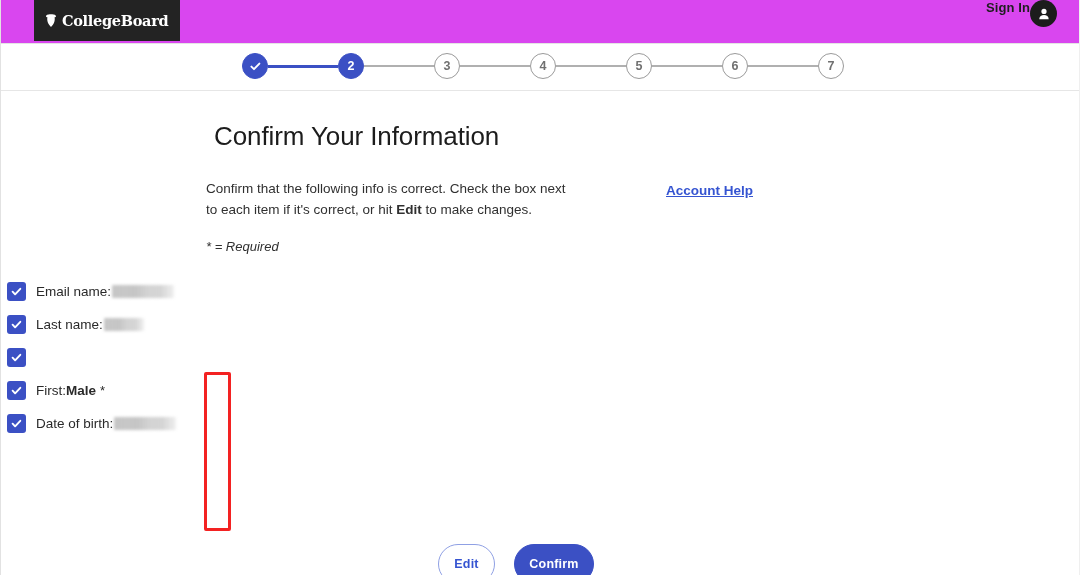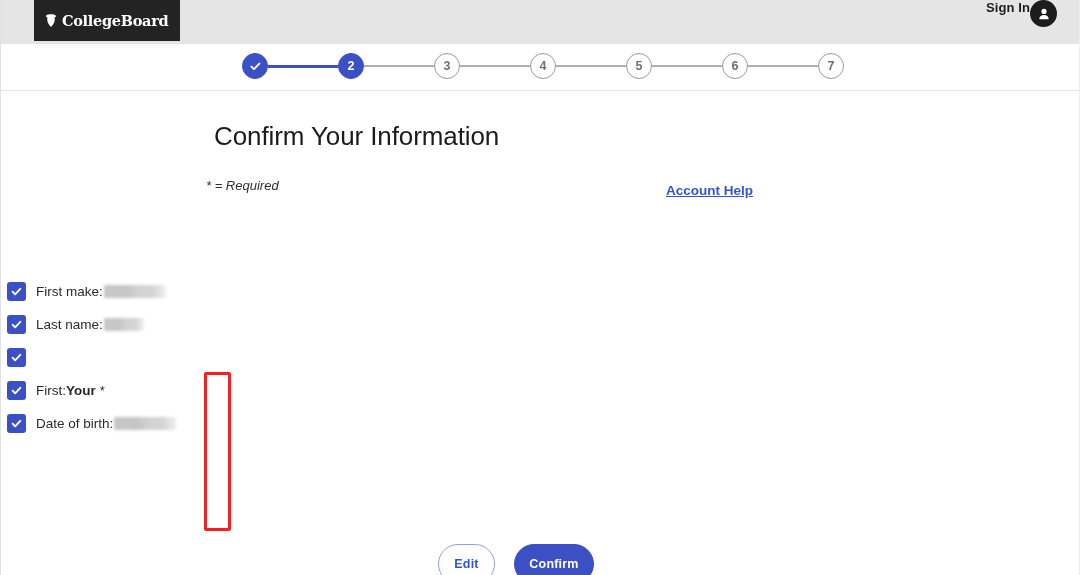--- a/index.html
+++ b/index.html
@@ -21,21 +21,21 @@
     background: #ffffff;
     border-left: 1px solid #e2e2e2;
     border-right: 1px solid #efefef;
     box-sizing: border-box;
   }
 
   
   .header {
     position: relative;
     height: 43px;
-    background: #e5e5e5;
+    background: #d946ef;
     border-bottom: 1px solid #e4e4e4;
   }
   .logo-block {
     position: absolute;
     left: 33px;
     top: 0;
     height: 41px;
     background: #232323;
     display: flex;
     align-items: center;
@@ -337,35 +337,38 @@
       <div class="step-circle todo">7</div>
     </div>
   </div>
 
   <div class="main">
     <div class="content">
 
       <h1 class="page-title">Confirm Your Information</h1>
 
       <div class="intro-row">
+        <div class="intro-text">
+          <span>Confirm that the following info is correct. Check the box next to each item if it's correct, or hit </span><b>Edit</b><span> to make changes.</span>
+        </div>
         <div class="required-note">* = Required</div>
         <a class="account-help">Account Help</a>
       </div>
     </div>
 
     <div class="checklist">
 
       <div class="check-row">
         <span class="checkbox">
           <svg width="13" height="13" viewBox="0 0 13 13">
             <path d="M2.6 6.7 L5.1 9.3 L10.3 3.8" stroke="#ffffff" stroke-width="1.9" fill="none" stroke-linecap="round" stroke-linejoin="round"></path>
           </svg>
         </span>
         <span class="check-label">
-          <span>First make:</span>
+          <span>Email name:</span>
             <span class="redacted" style="width:62px"></span>
         </span>
       </div>
 
       <div class="check-row">
         <span class="checkbox">
           <svg width="13" height="13" viewBox="0 0 13 13">
             <path d="M2.6 6.7 L5.1 9.3 L10.3 3.8" stroke="#ffffff" stroke-width="1.9" fill="none" stroke-linecap="round" stroke-linejoin="round"></path>
           </svg>
         </span>
@@ -384,21 +387,21 @@
       </div>
 
       <div class="check-row">
         <span class="checkbox">
           <svg width="13" height="13" viewBox="0 0 13 13">
             <path d="M2.6 6.7 L5.1 9.3 L10.3 3.8" stroke="#ffffff" stroke-width="1.9" fill="none" stroke-linecap="round" stroke-linejoin="round"></path>
           </svg>
         </span>
         <span class="check-label">
           <span>First:</span>
-            <b>Your</b>
+            <b>Male</b>
             <span class="asterisk">*</span>
         </span>
       </div>
 
       <div class="check-row">
         <span class="checkbox">
           <svg width="13" height="13" viewBox="0 0 13 13">
             <path d="M2.6 6.7 L5.1 9.3 L10.3 3.8" stroke="#ffffff" stroke-width="1.9" fill="none" stroke-linecap="round" stroke-linejoin="round"></path>
           </svg>
         </span>

